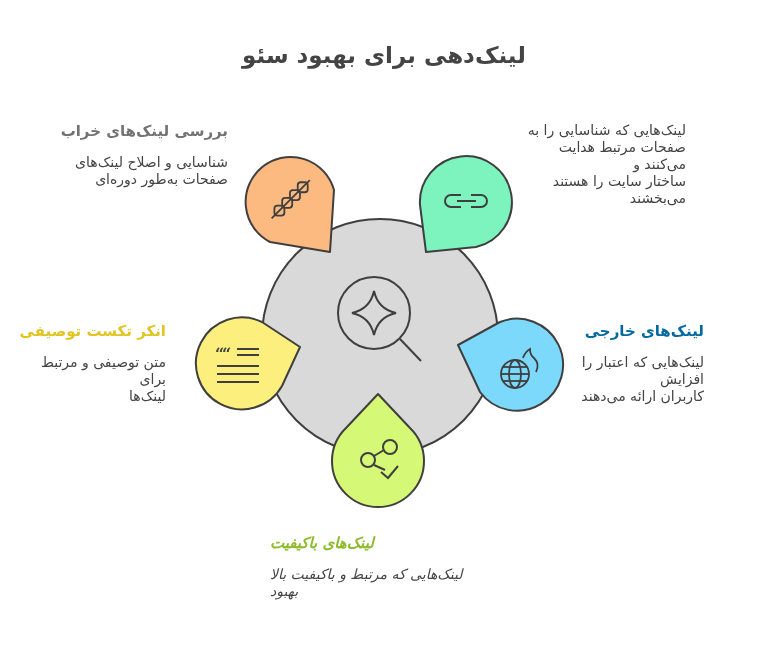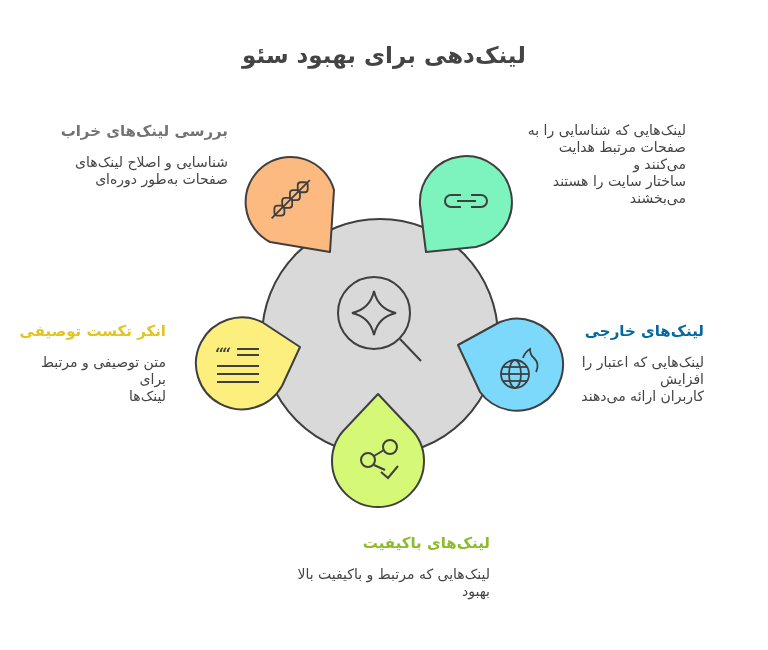--- a/index.html
+++ b/index.html
@@ -40,21 +40,21 @@
       font-size: 15px;
       font-weight: bold;
       margin-bottom: 14px;
       white-space: nowrap;
     }
     .block .desc {
       font-size: 14px;
       line-height: 17px;
       color: #444444;
     }
-    .block.center { text-align: right; }
+    .block.center { text-align: left; font-style: italic; }
   </style>
 </head>
 <body>
 
 <div class="title">لینک‌دهی برای بهبود سئو</div>
 
 <svg class="diagram" width="768" height="650" viewBox="0 0 768 650">
 
   <circle cx="380" cy="337" r="118" fill="#D9D9D9" stroke="#3F3F3F" stroke-width="2"></circle>
 

